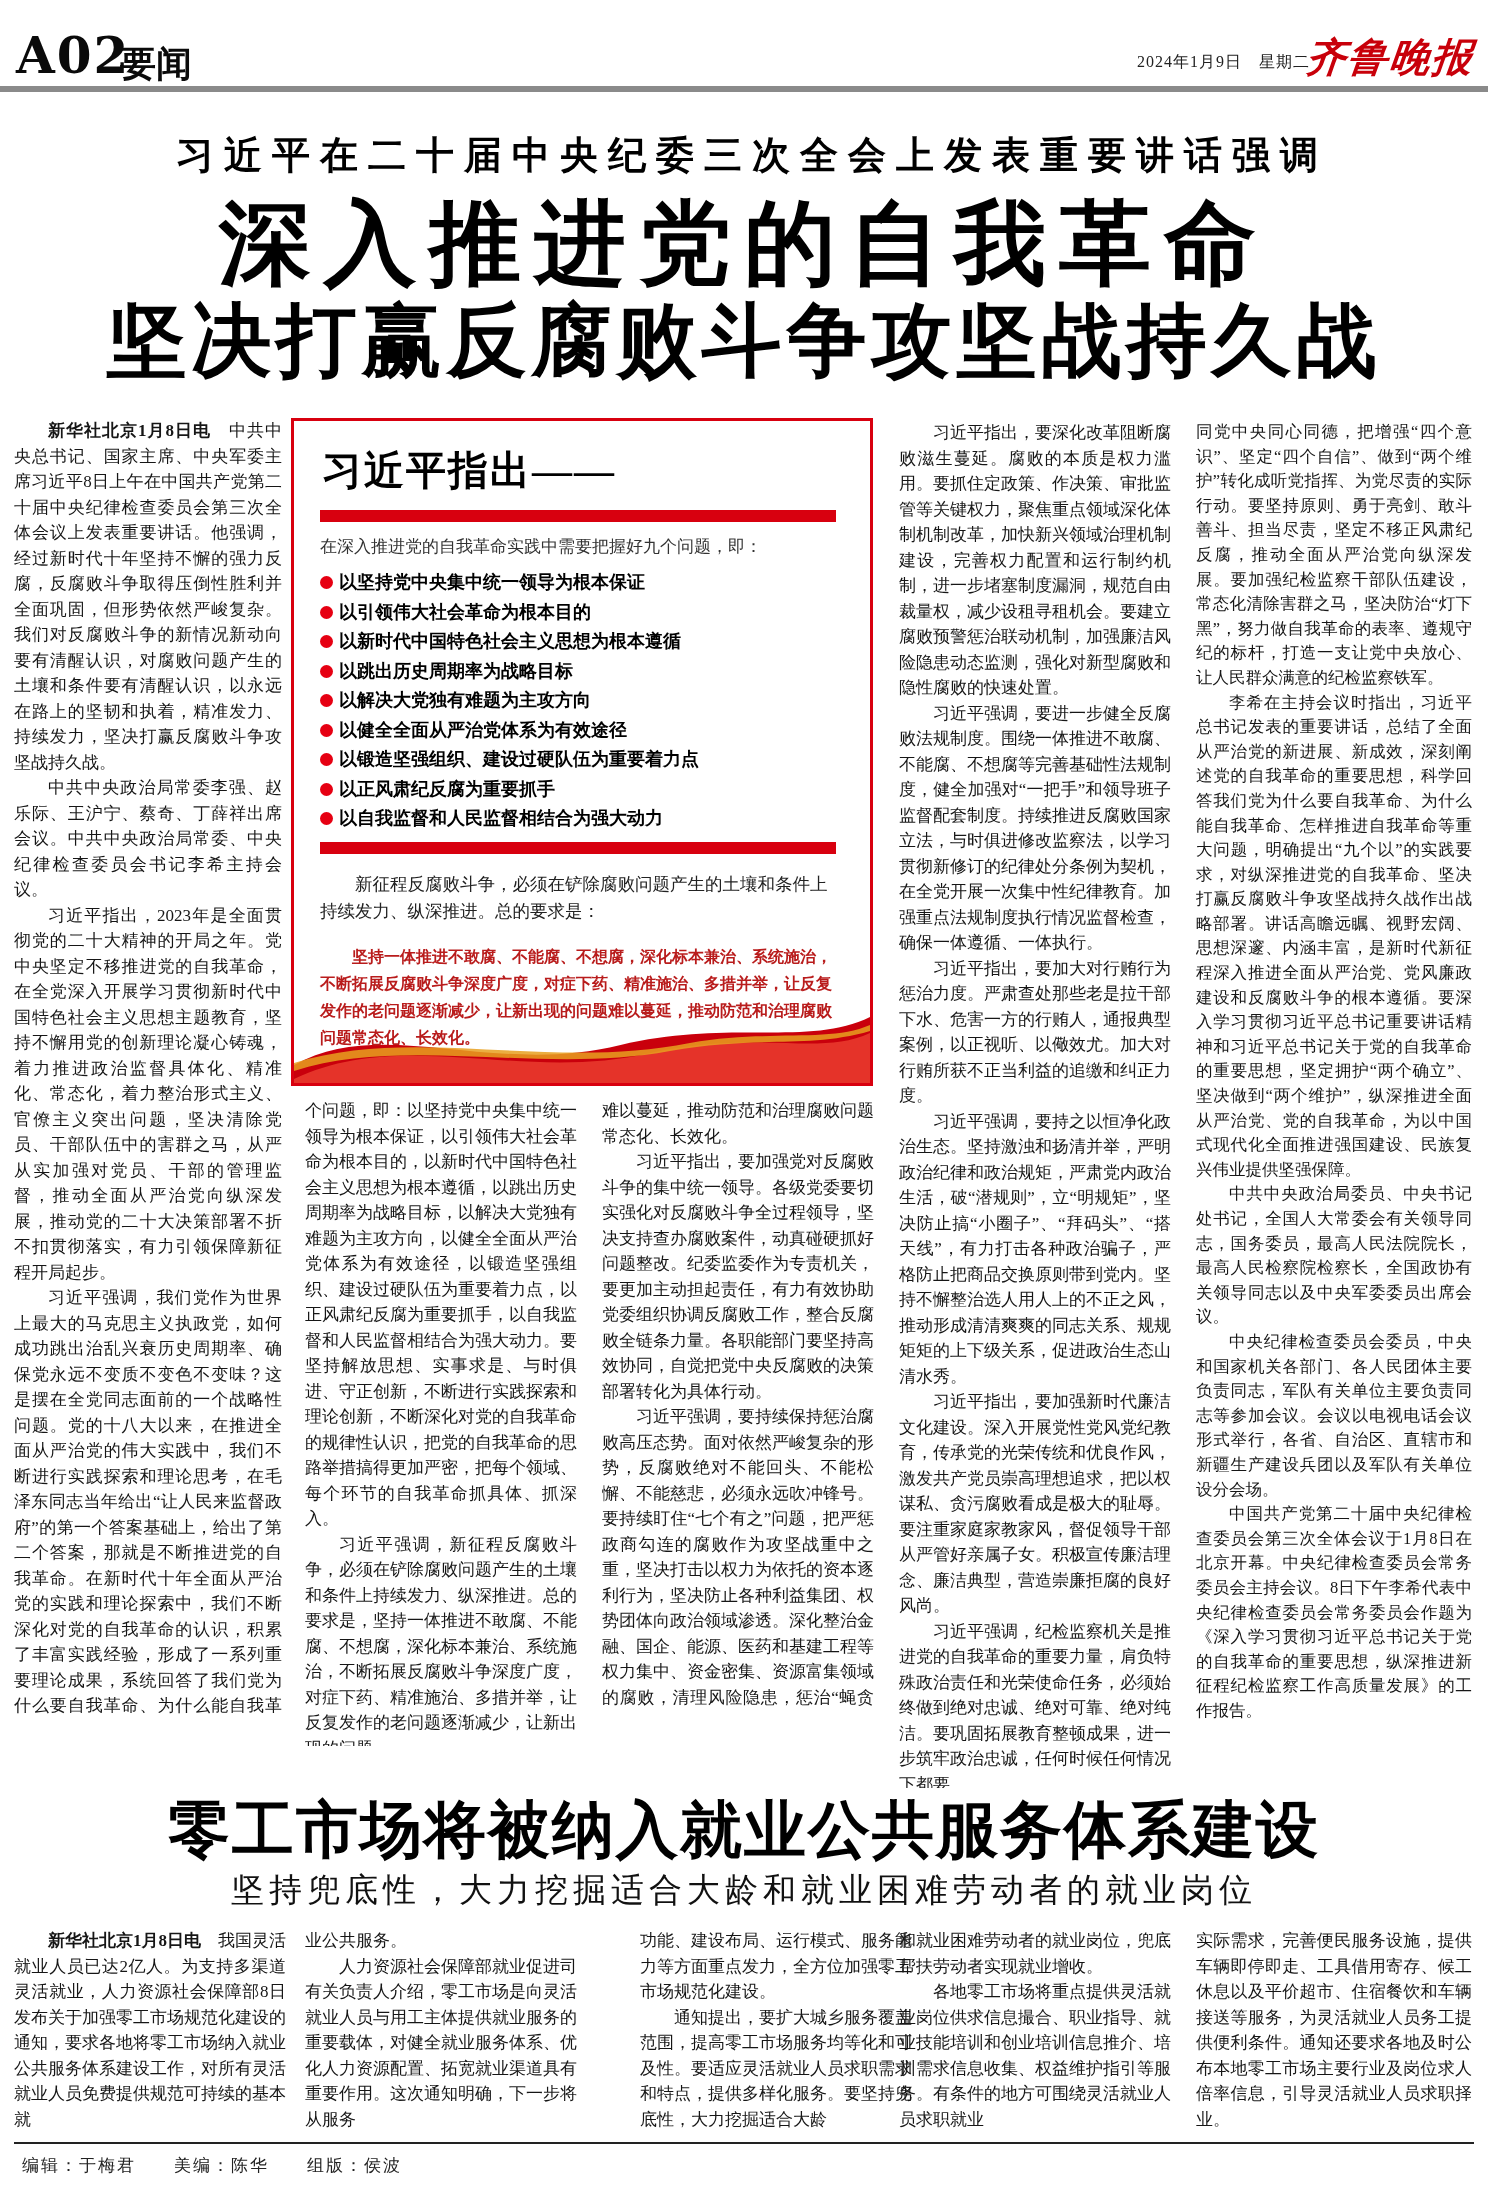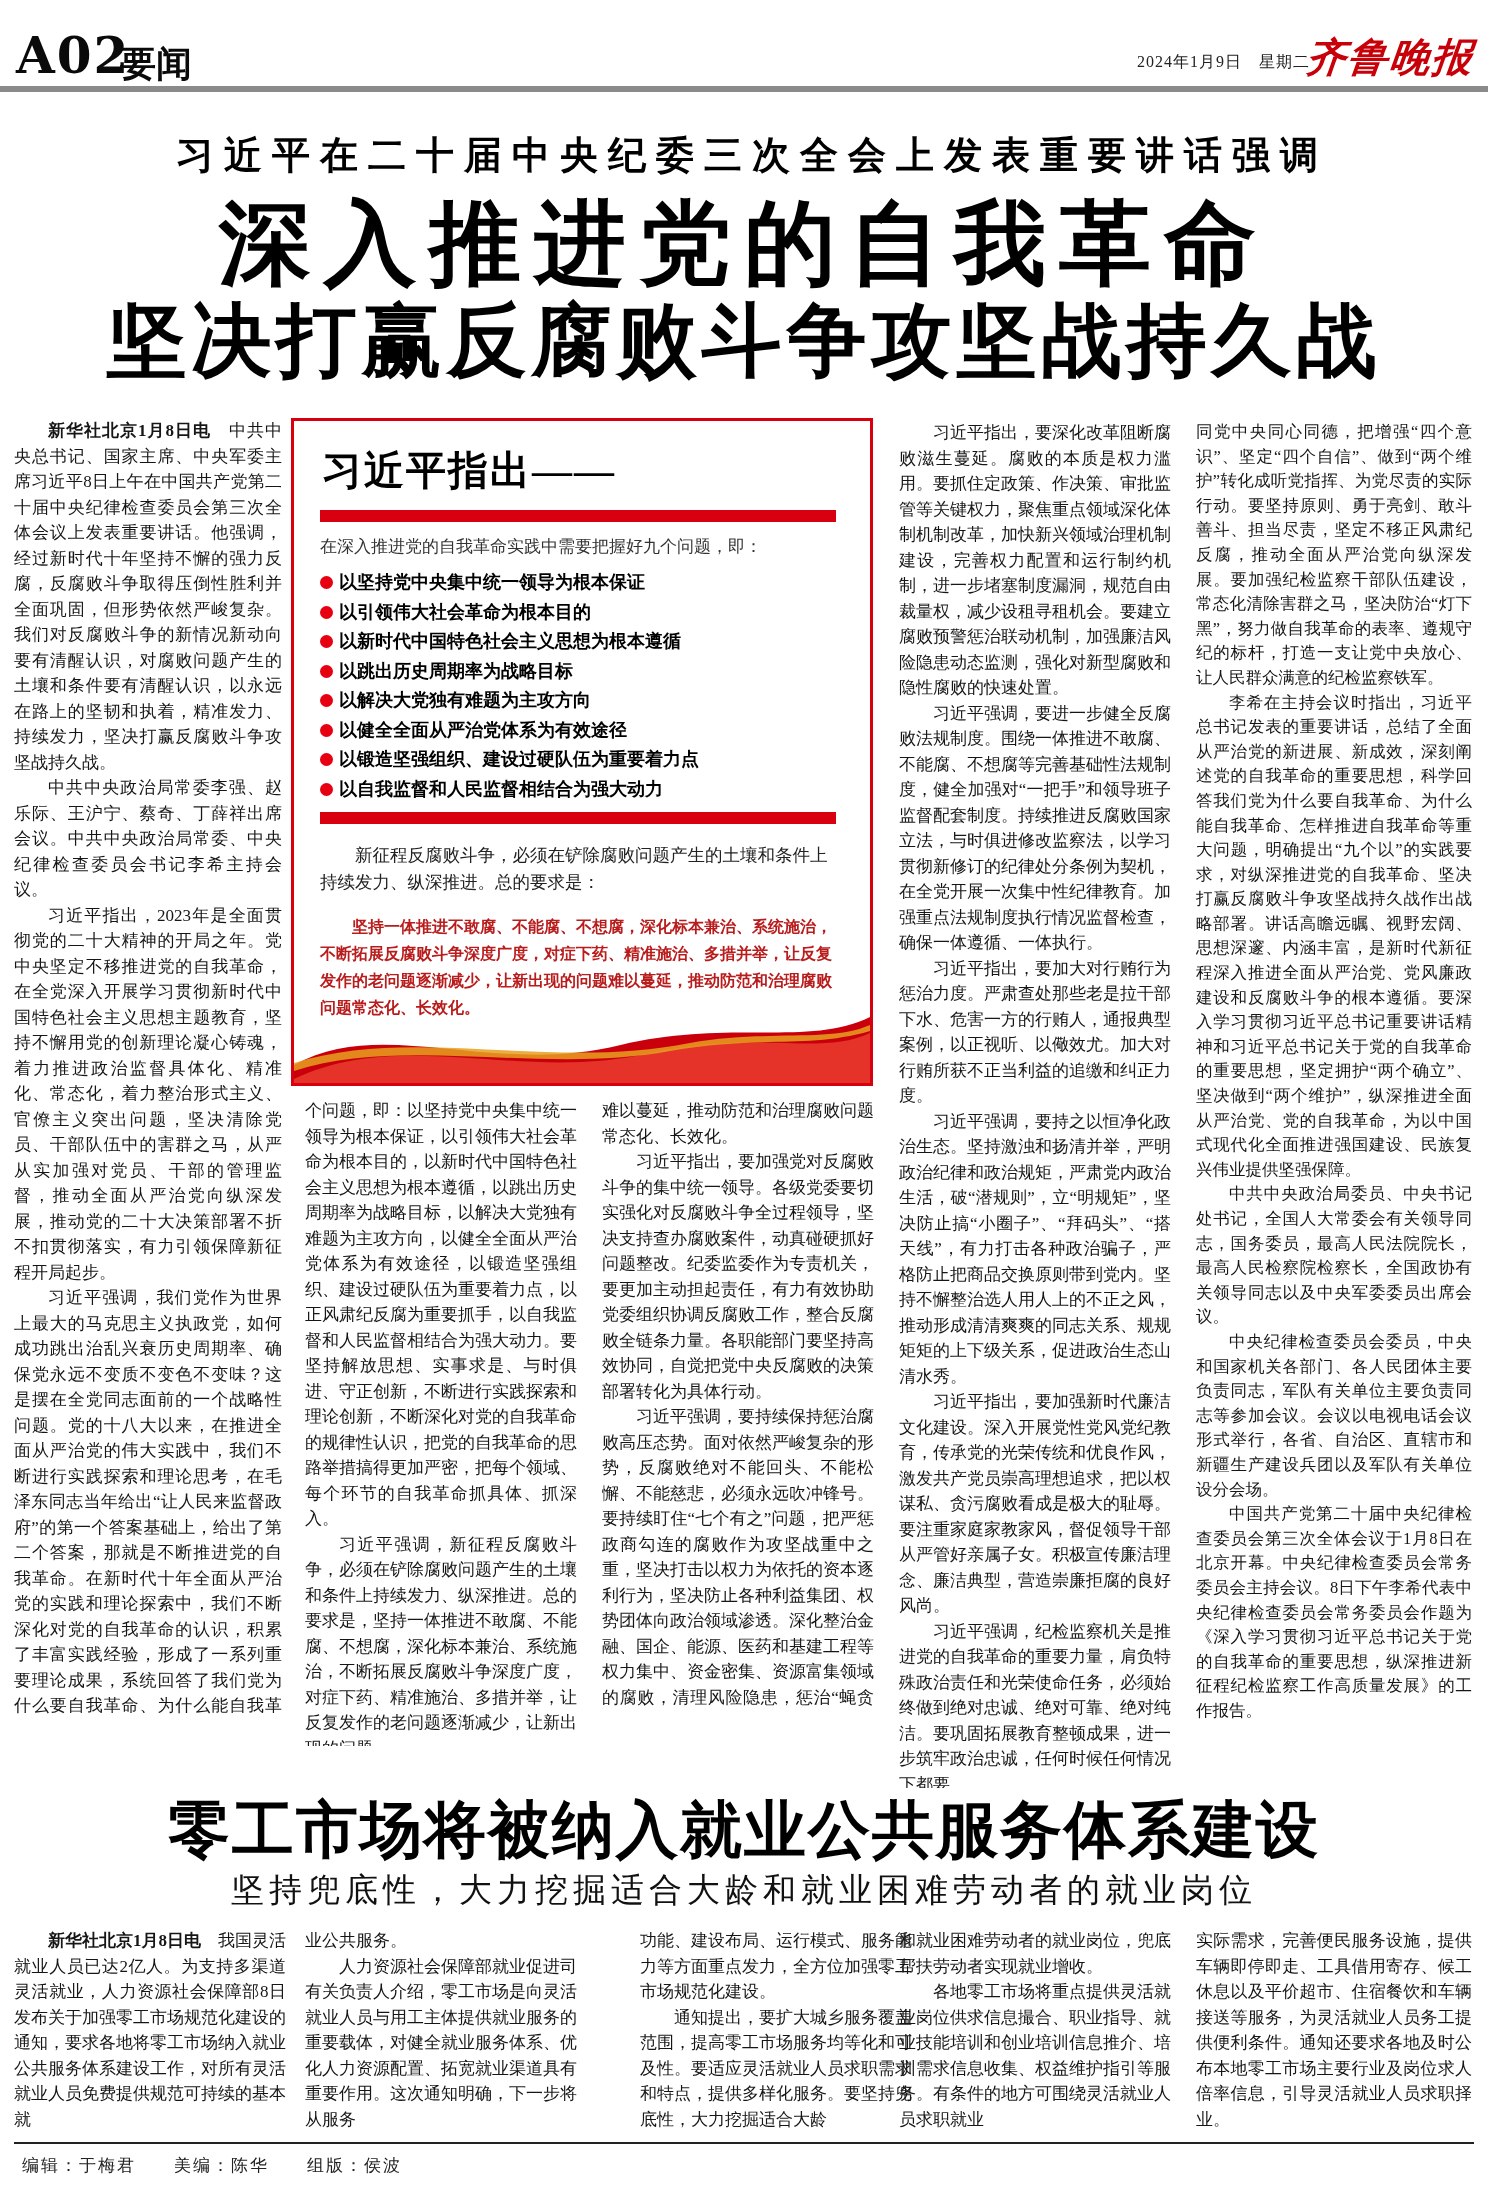--- a/index.html
+++ b/index.html
@@ -110,20 +110,24 @@
           <div class="bullet-row">
             <span class="dot"></span>
             <span>以健全全面从严治党体系为有效途径</span>
           </div>
 
           <div class="bullet-row">
             <span class="dot"></span>
             <span>以锻造坚强组织、建设过硬队伍为重要着力点</span>
           </div>
 
+          <div class="bullet-row">
+            <span class="dot"></span>
+            <span>以正风肃纪反腐为重要抓手</span>
+          </div>
 
           <div class="bullet-row">
             <span class="dot"></span>
             <span>以自我监督和人民监督相结合为强大动力</span>
           </div>
         </div>
       <div class="hbar2"></div>
       <p class="hnote">新征程反腐败斗争，必须在铲除腐败问题产生的土壤和条件上持续发力、纵深推进。总的要求是：</p>
       <p class="hnote-bold">坚持一体推进不敢腐、不能腐、不想腐，深化标本兼治、系统施治，不断拓展反腐败斗争深度广度，对症下药、精准施治、多措并举，让反复发作的老问题逐渐减少，让新出现的问题难以蔓延，推动防范和治理腐败问题常态化、长效化。</p>
     </div>

